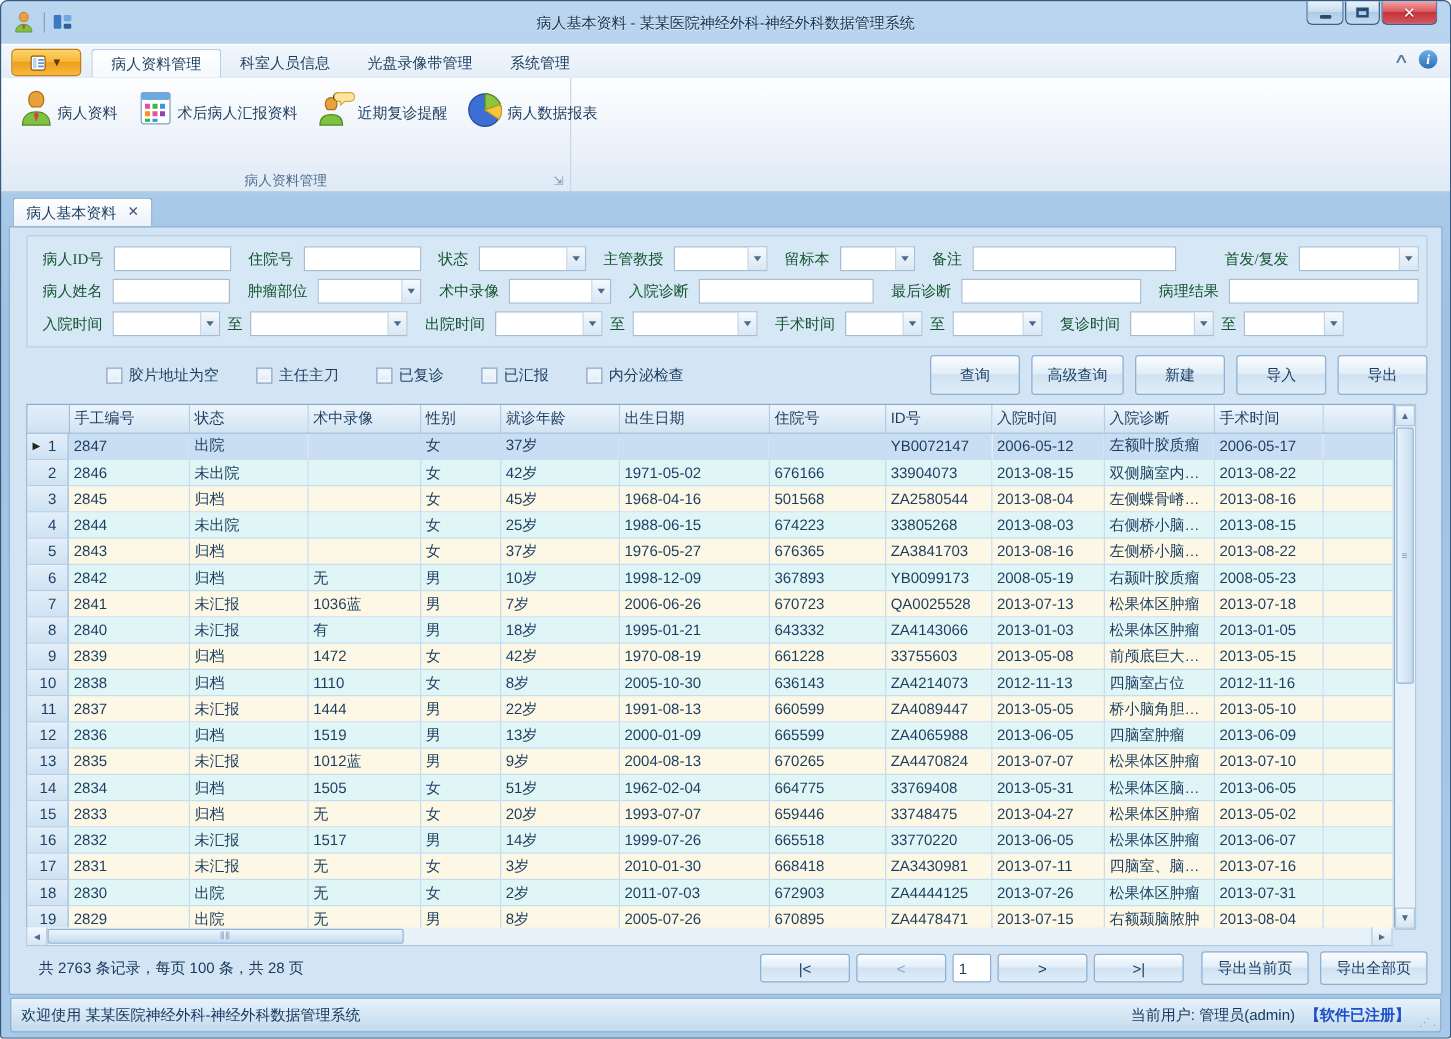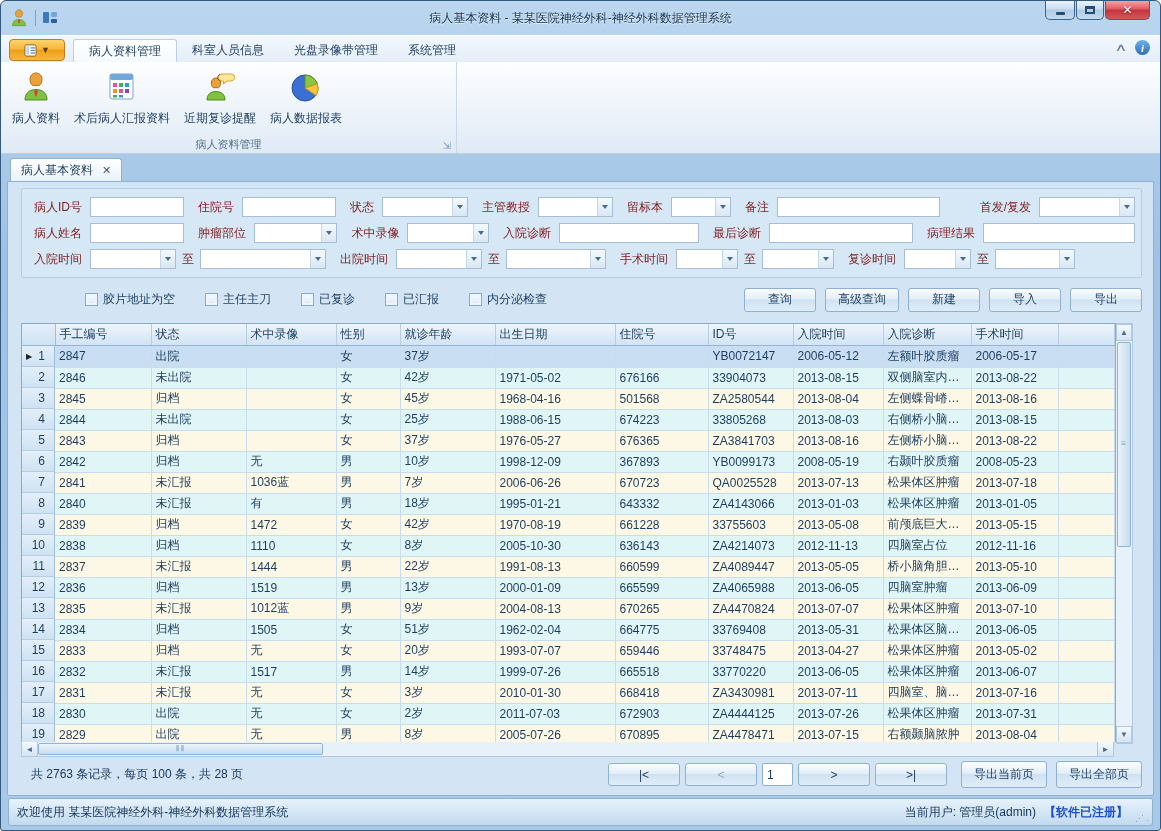--- a/index.html
+++ b/index.html
@@ -31,51 +31,51 @@
   .rtab{height:23px;padding:0 15px;display:flex;align-items:center;color:#1B3C5F;cursor:default;}
   .rtab.active{background:linear-gradient(#FFFFFF,#F4F9FD);border:1px solid #BCCFE2;border-bottom:none;border-radius:3px 3px 0 0;}
   .tabrow-right{position:absolute;right:10px;top:4px;display:flex;align-items:center;gap:10px;}
   .collapse-chevron{color:#5E7FA0;font-size:11px;line-height:1;transform:scaleX(1.6);}
   .info-circle{width:15px;height:15px;border-radius:50%;background:linear-gradient(#6FB2E8,#2D6DB5);color:#fff;
     font-family:"Liberation Serif",serif;font-style:italic;font-weight:bold;font-size:11px;display:flex;align-items:center;justify-content:center;}
   
   .ribbon{height:92px;background:linear-gradient(#FDFEFF,#EDF3FA 55%,#DFEAF5);border-bottom:1px solid #BCCFE2;display:flex;}
   .rgroup{width:456px;display:flex;flex-direction:column;border-right:1px solid #C9D8E8;}
   .rbuttons{flex:1;display:flex;align-items:flex-start;padding:4px 0 0 4px;}
-  .rbtn{display:flex;flex-direction:column;align-items:center;padding:4px 7px 2px;border-radius:3px;cursor:default;}
+  .rbtn{display:flex;flex-direction:row;align-items:center;padding:4px 7px 2px;border-radius:3px;cursor:default;}
   .rbtn svg{width:34px;height:34px;margin-bottom:3px;}
   .rbtn .lbl{color:#1B3C5F;white-space:nowrap;}
   .rfooter{height:17px;display:flex;align-items:center;justify-content:center;color:#50708F;font-size:11px;position:relative;}
   .launcher{position:absolute;right:5px;bottom:2px;color:#7A95B5;font-size:10px;line-height:1;}
   
   .main{flex:1;display:flex;flex-direction:column;padding:3px 6px 4px;background:transparent;min-height:0;}
   .doctab-row{height:24px;display:flex;align-items:flex-end;padding-left:3px;}
   .doctab{height:23px;background:linear-gradient(#FFFFFF,#EAF2FA);border:1px solid #8FB0CF;border-bottom:none;
     border-radius:3px 3px 0 0;display:flex;align-items:center;padding:0 10px;gap:9px;}
   .doctab .x{color:#3E5876;font-weight:bold;font-size:11px;line-height:1;cursor:default;}
   .content-body{flex:1;background:#D3E5F4;border:1px solid #8FB0CF;border-radius:0 2px 2px 2px;display:flex;flex-direction:column;padding:6px 11px 5px 13px;min-height:0;}
   
   .filter-panel{border:1px solid #B7CFE5;background:#D6E8F6;border-radius:2px;padding:5px 6px;}
   .frow{height:26px;display:flex;align-items:center;}
-  .flabel{margin:0 8px 0 14px;white-space:nowrap;color:#7f1d1d;}
+  .flabel{margin:0 8px 0 14px;white-space:nowrap;color:#14532d;font-family:Liberation Serif, serif;}
   .flabel.first{margin-left:6px;}
   .flabel.to{margin:0 6px;}
   .pushright{margin-left:auto;}
   .tinput{height:20px;border:1px solid #A6BDD4;background:#fff;padding:0 3px;font:inherit;color:#1B3C5F;}
   .combo{height:20px;border:1px solid #A6BDD4;background:#fff;display:flex;}
   .combo .val{flex:1;}
   .combo .cbtn{width:15px;border-left:1px solid #C4D6E7;background:linear-gradient(#F4F9FD,#D9E7F4);
     display:flex;align-items:center;justify-content:center;}
   .tri-down{width:0;height:0;border-left:3.5px solid transparent;border-right:3.5px solid transparent;border-top:4px solid #4A6B8C;}
   
   .toolbar-row{display:flex;align-items:center;margin-top:9px;height:26px;}
   .cbgroup{display:flex;align-items:center;margin-left:64px;gap:0;}
   .cbitem{display:flex;align-items:center;margin-right:30px;}
   .cbox{width:13px;height:13px;border:1px solid #8FA8C8;background:linear-gradient(#F8FBFE,#DDE9F5);box-shadow:inset 0 0 0 2px #EDF4FB;margin-right:5px;}
-  .btn{height:24px;min-width:72px;padding:0 12px;border:1px solid #8EB0D3;border-radius:3px;
+  .btn{height:32px;min-width:72px;padding:0 12px;border:1px solid #8EB0D3;border-radius:3px;
     background:linear-gradient(#FBFDFE,#E2EEF8 45%,#CFE2F2 50%,#E0EDF8);color:#1B3C5F;font:inherit;display:flex;align-items:center;justify-content:center;cursor:default;}
   .actions{margin-left:auto;display:flex;gap:9px;}
   
   .grid-zone{margin-top:10px;display:flex;min-height:0;}
   .grid-wrap{border:1px solid #88AACB;background:#fff;}
   table.grid{border-collapse:collapse;table-layout:fixed;width:1093px;}
   .grid th,.grid td{height:21px;padding:0 4px;overflow:hidden;white-space:nowrap;text-overflow:ellipsis;
     border-right:1px solid #C7DCEC;border-bottom:1px solid #C7DCEC;font-weight:normal;text-align:left;}
   .grid thead th{height:22px;background:linear-gradient(#EDF5FC,#D2E3F3);border-right:1px solid #B5CEE3;border-bottom:1px solid #94B6D6;color:#1B3C5F;}
   .grid td.selcell,.grid th.selh{background:linear-gradient(#E3EFF9,#CFE2F2);border-right:1px solid #9FBEDB;}

